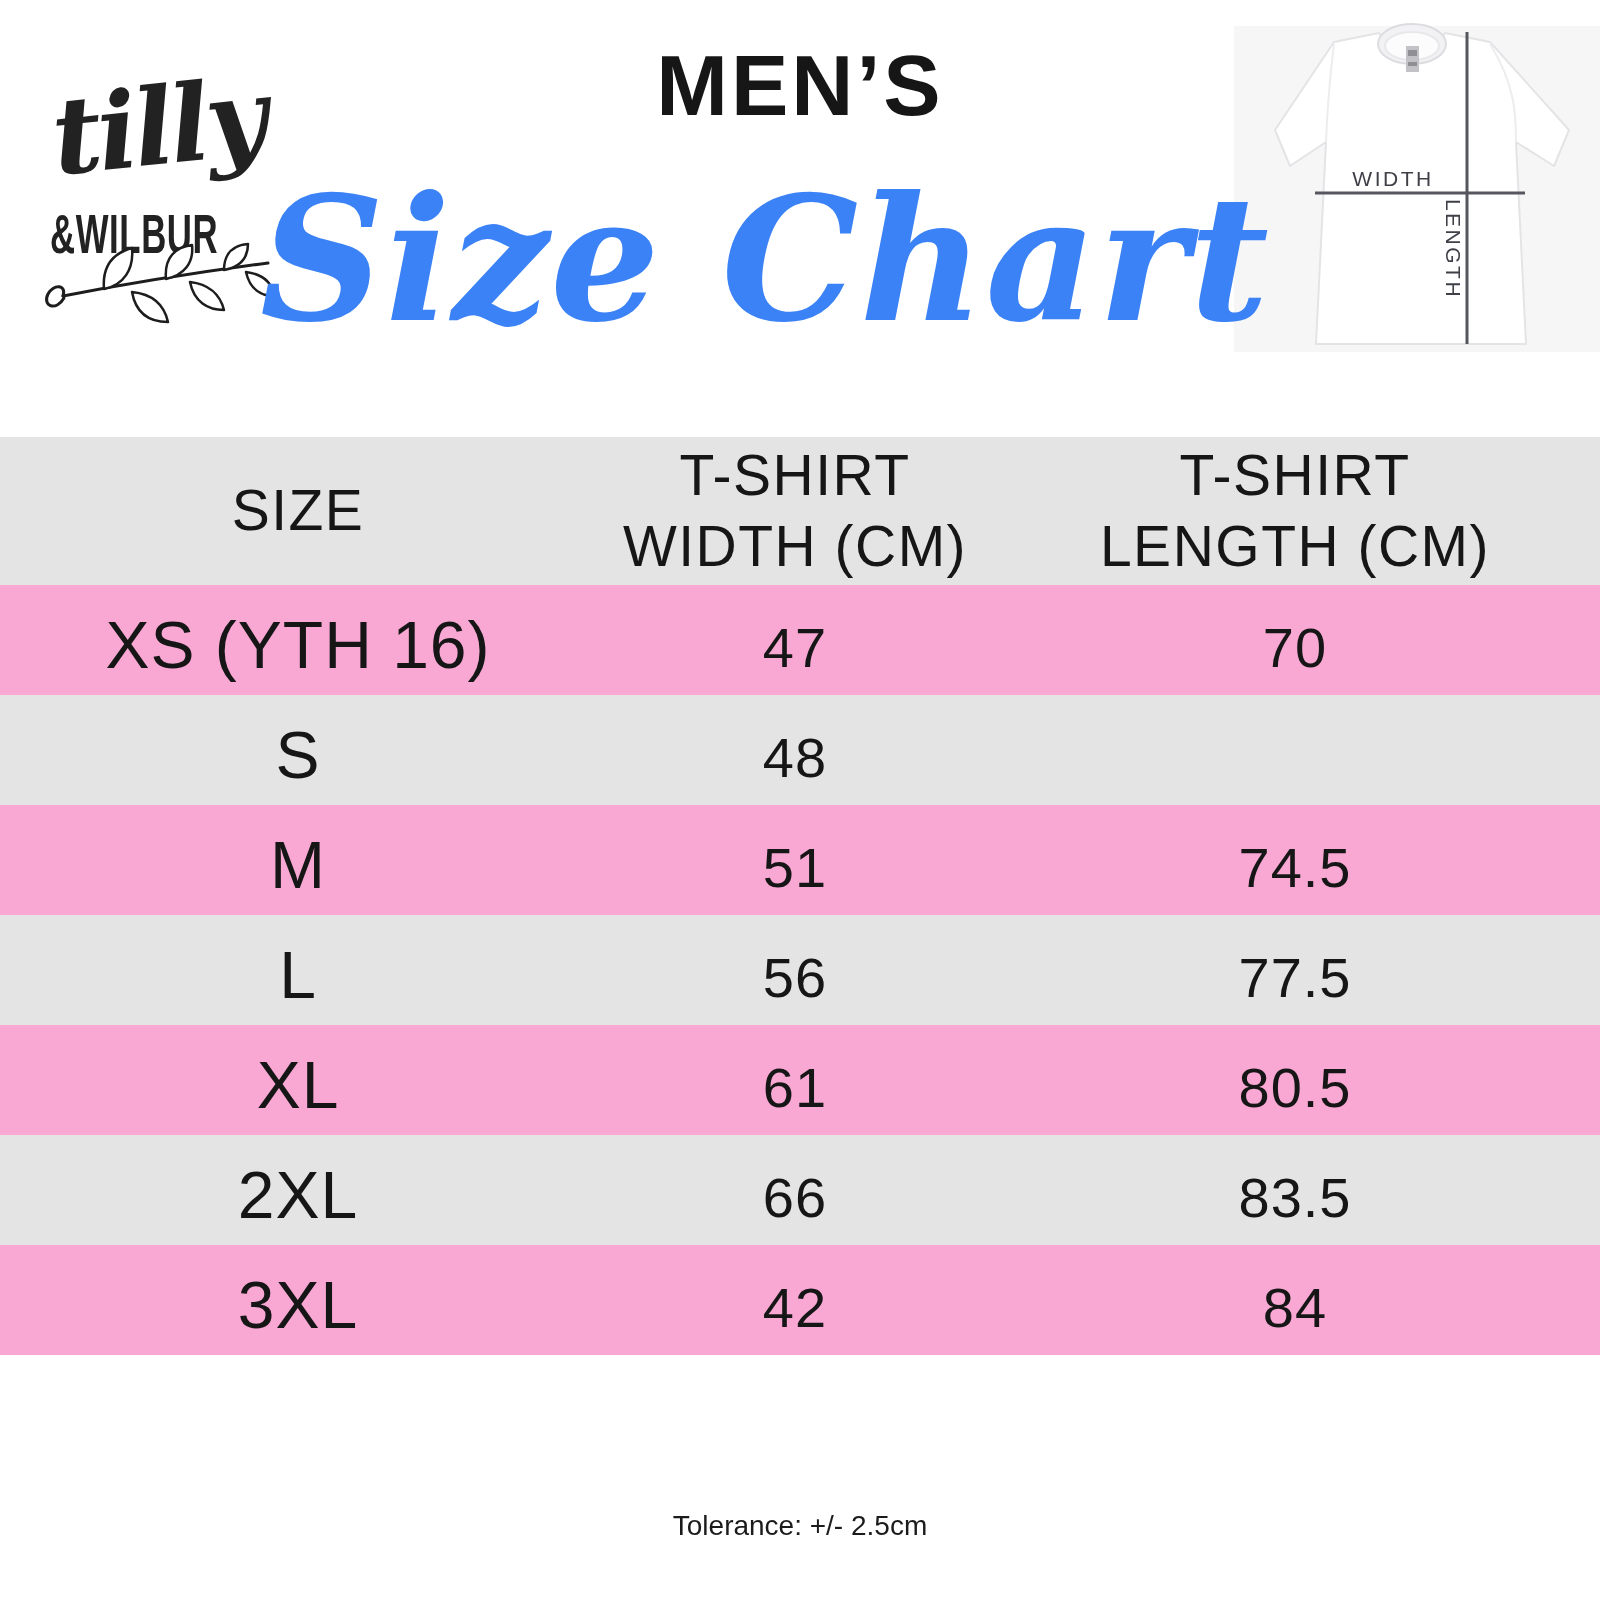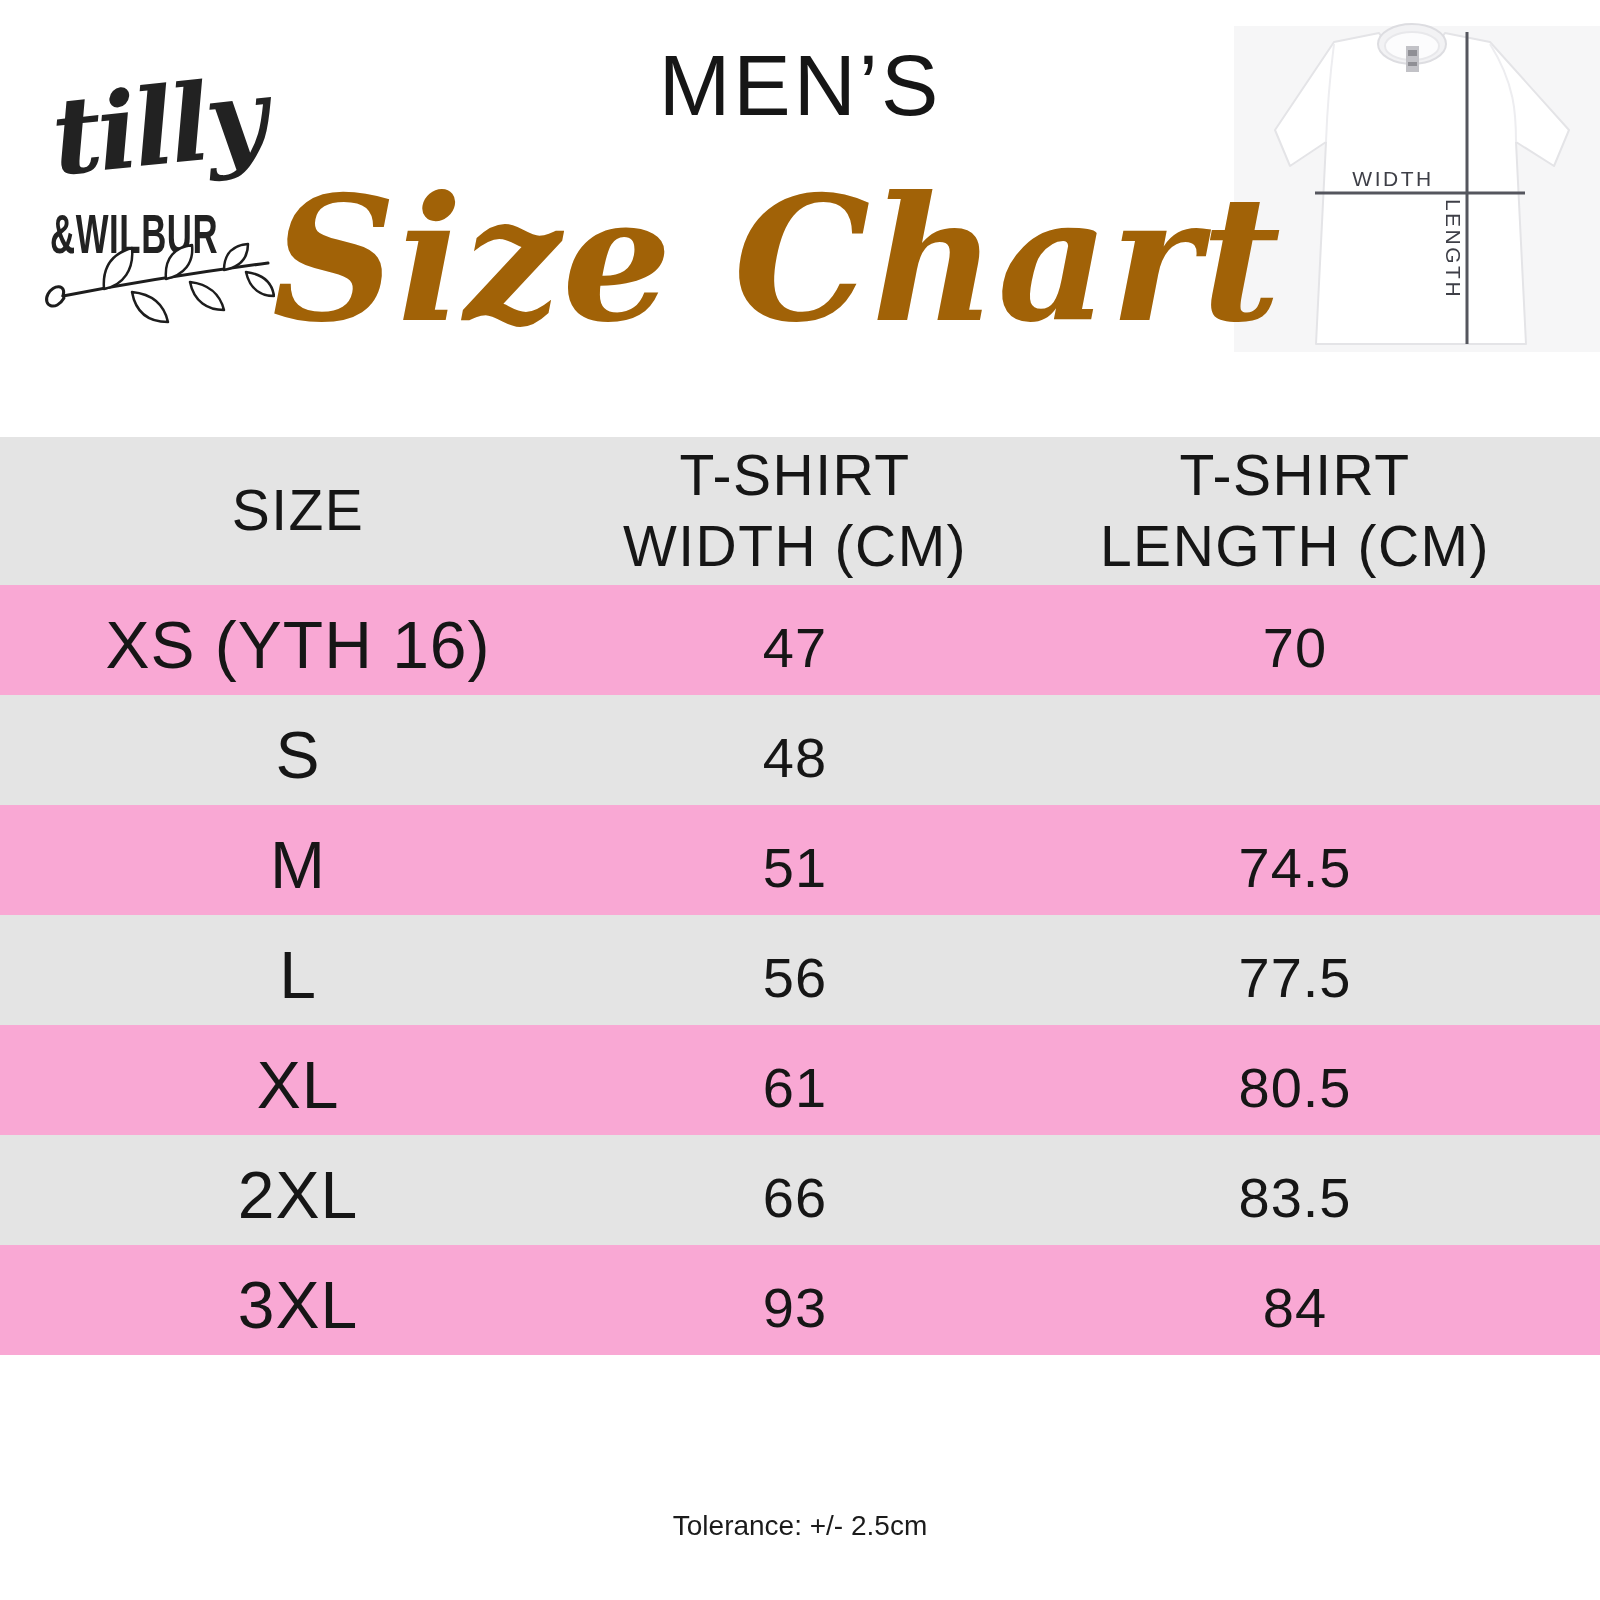--- a/index.html
+++ b/index.html
@@ -15,26 +15,26 @@
   }
   .logo-sub {
     position:absolute; left:50px; top:201px;
     font-size:56px; font-weight:bold; letter-spacing:1px; color:#222;
     transform:scaleX(0.62); transform-origin:left center; white-space:nowrap;
   }
   .logo-branch { position:absolute; left:40px; top:242px; }
   
   .category {
     position:absolute; top:36px; left:0; width:1600px; text-align:center;
-    font-size:86px; font-weight:normal; letter-spacing:3px;
+    font-size:86px; font-weight:bold; letter-spacing:3px;
   }
   .title-script {
-    position:absolute; top:158px; left:237px; width:1080px; text-align:center;
+    position:absolute; top:158px; left:225px; width:1080px; text-align:center;
     font-family:"DejaVu Serif", serif; font-style:italic; font-weight:bold;
-    font-size:172px; letter-spacing:1px; color:#a16207; z-index:3; white-space:nowrap;
+    font-size:172px; letter-spacing:1px; color:#3b82f6; z-index:3; white-space:nowrap;
   }
   
   .tshirt { position:absolute; left:1228px; top:6px; z-index:1; }
   .tshirt text {
     font-family:"Liberation Sans", sans-serif; font-size:21px;
     letter-spacing:2.5px; fill:#3e3f47;
   }
   
   .size-table { position:absolute; top:437px; left:0; width:1600px; z-index:2; }
   .row {
@@ -142,20 +142,20 @@
       <div class="cell c2 value">61</div>
       <div class="cell c3 value">80.5</div>
     </div>
     <div class="row r-gray">
       <div class="cell c1 size-label">2XL</div>
       <div class="cell c2 value">66</div>
       <div class="cell c3 value">83.5</div>
     </div>
     <div class="row r-white">
       <div class="cell c1 size-label">3XL</div>
-      <div class="cell c2 value">93</div>
+      <div class="cell c2 value">42</div>
       <div class="cell c3 value">84</div>
     </div>
   </div>
 
   <div class="footnote">Tolerance: +/- 2.5cm</div>
 
 </div>
 
 </body></html>

